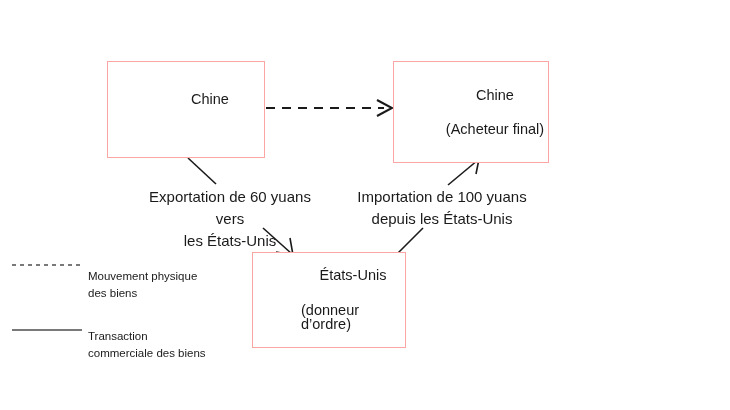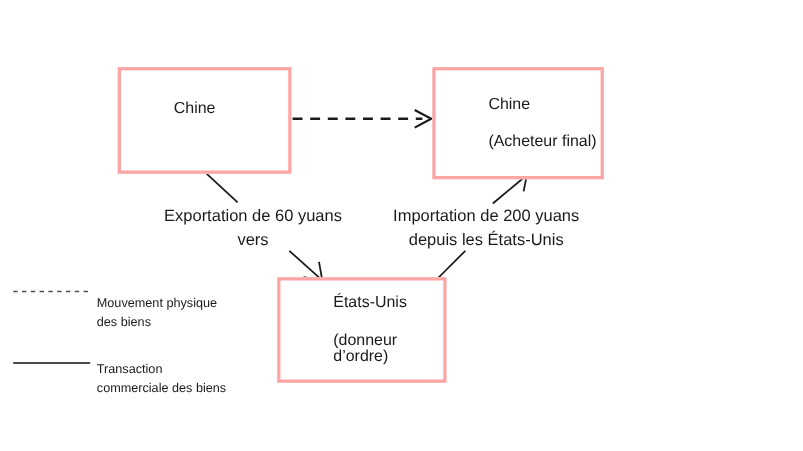--- a/index.html
+++ b/index.html
@@ -18,25 +18,26 @@
   }
   #wires {
     position: absolute;
     left: 0;
     top: 0;
     width: 730px;
     height: 410px;
   }
   .node {
     position: absolute;
-    border: 3px solid #fca5a5;
+    border: 1px solid #fca5a5;
     background: #ffffff;
     box-sizing: border-box;
     display: flex;
     flex-direction: column;
+    align-items: center;
     justify-content: center;
     padding-left: 48px;
   }
   .node .line1 {
     font-size: 14.5px;
     line-height: 1;
     margin-bottom: 20px;
   }
   .node .line2 {
     font-size: 14.5px;
@@ -104,24 +105,25 @@
     <span class="line2">(Acheteur final)</span>
   </div>
 
   <div class="node" style="left:252px; top:252px; width:154px; height:96px;">
     <span class="line1">États-Unis</span>
     <span class="line2">(donneur d’ordre)</span>
   </div>
 
   <div class="edge-label" style="left:140px; top:186px; width:180px;">
     <div>Exportation de 60 yuans vers</div>
+    <div>les États-Unis</div>
   </div>
 
   <div class="edge-label" style="left:355px; top:186px; width:174px;">
-    <div>Importation de 200 yuans</div>
+    <div>Importation de 100 yuans</div>
     <div>depuis les États-Unis</div>
   </div>
 
   <div class="legend-row" style="left:0px; top:268px; width:240px; height:45px;">
     <div class="legend-text">
       <div>Mouvement physique</div>
       <div>des biens</div>
     </div>
   </div>
 

